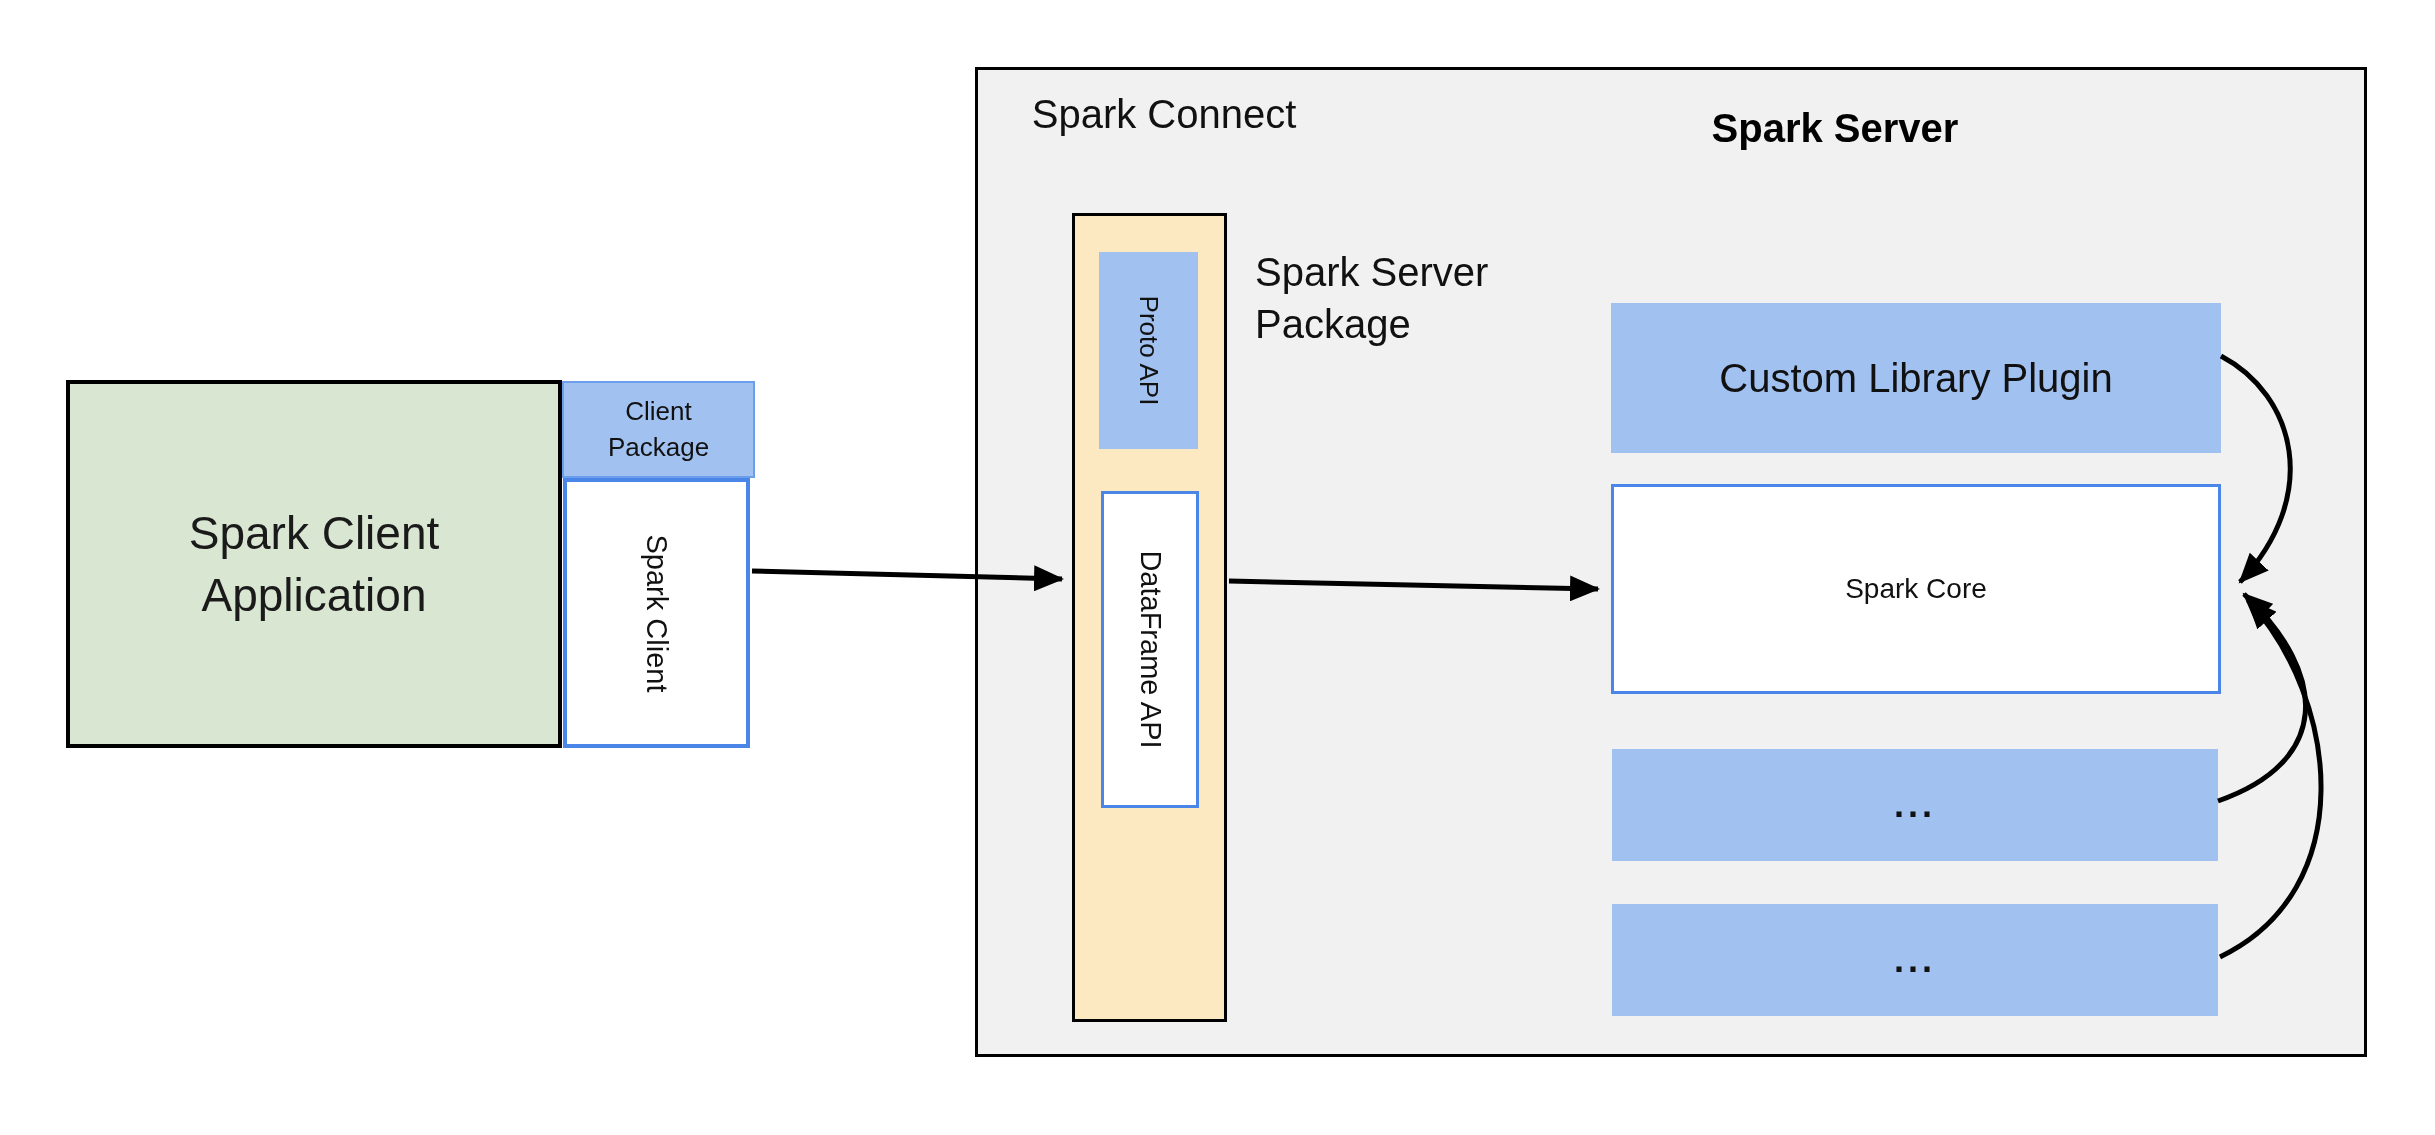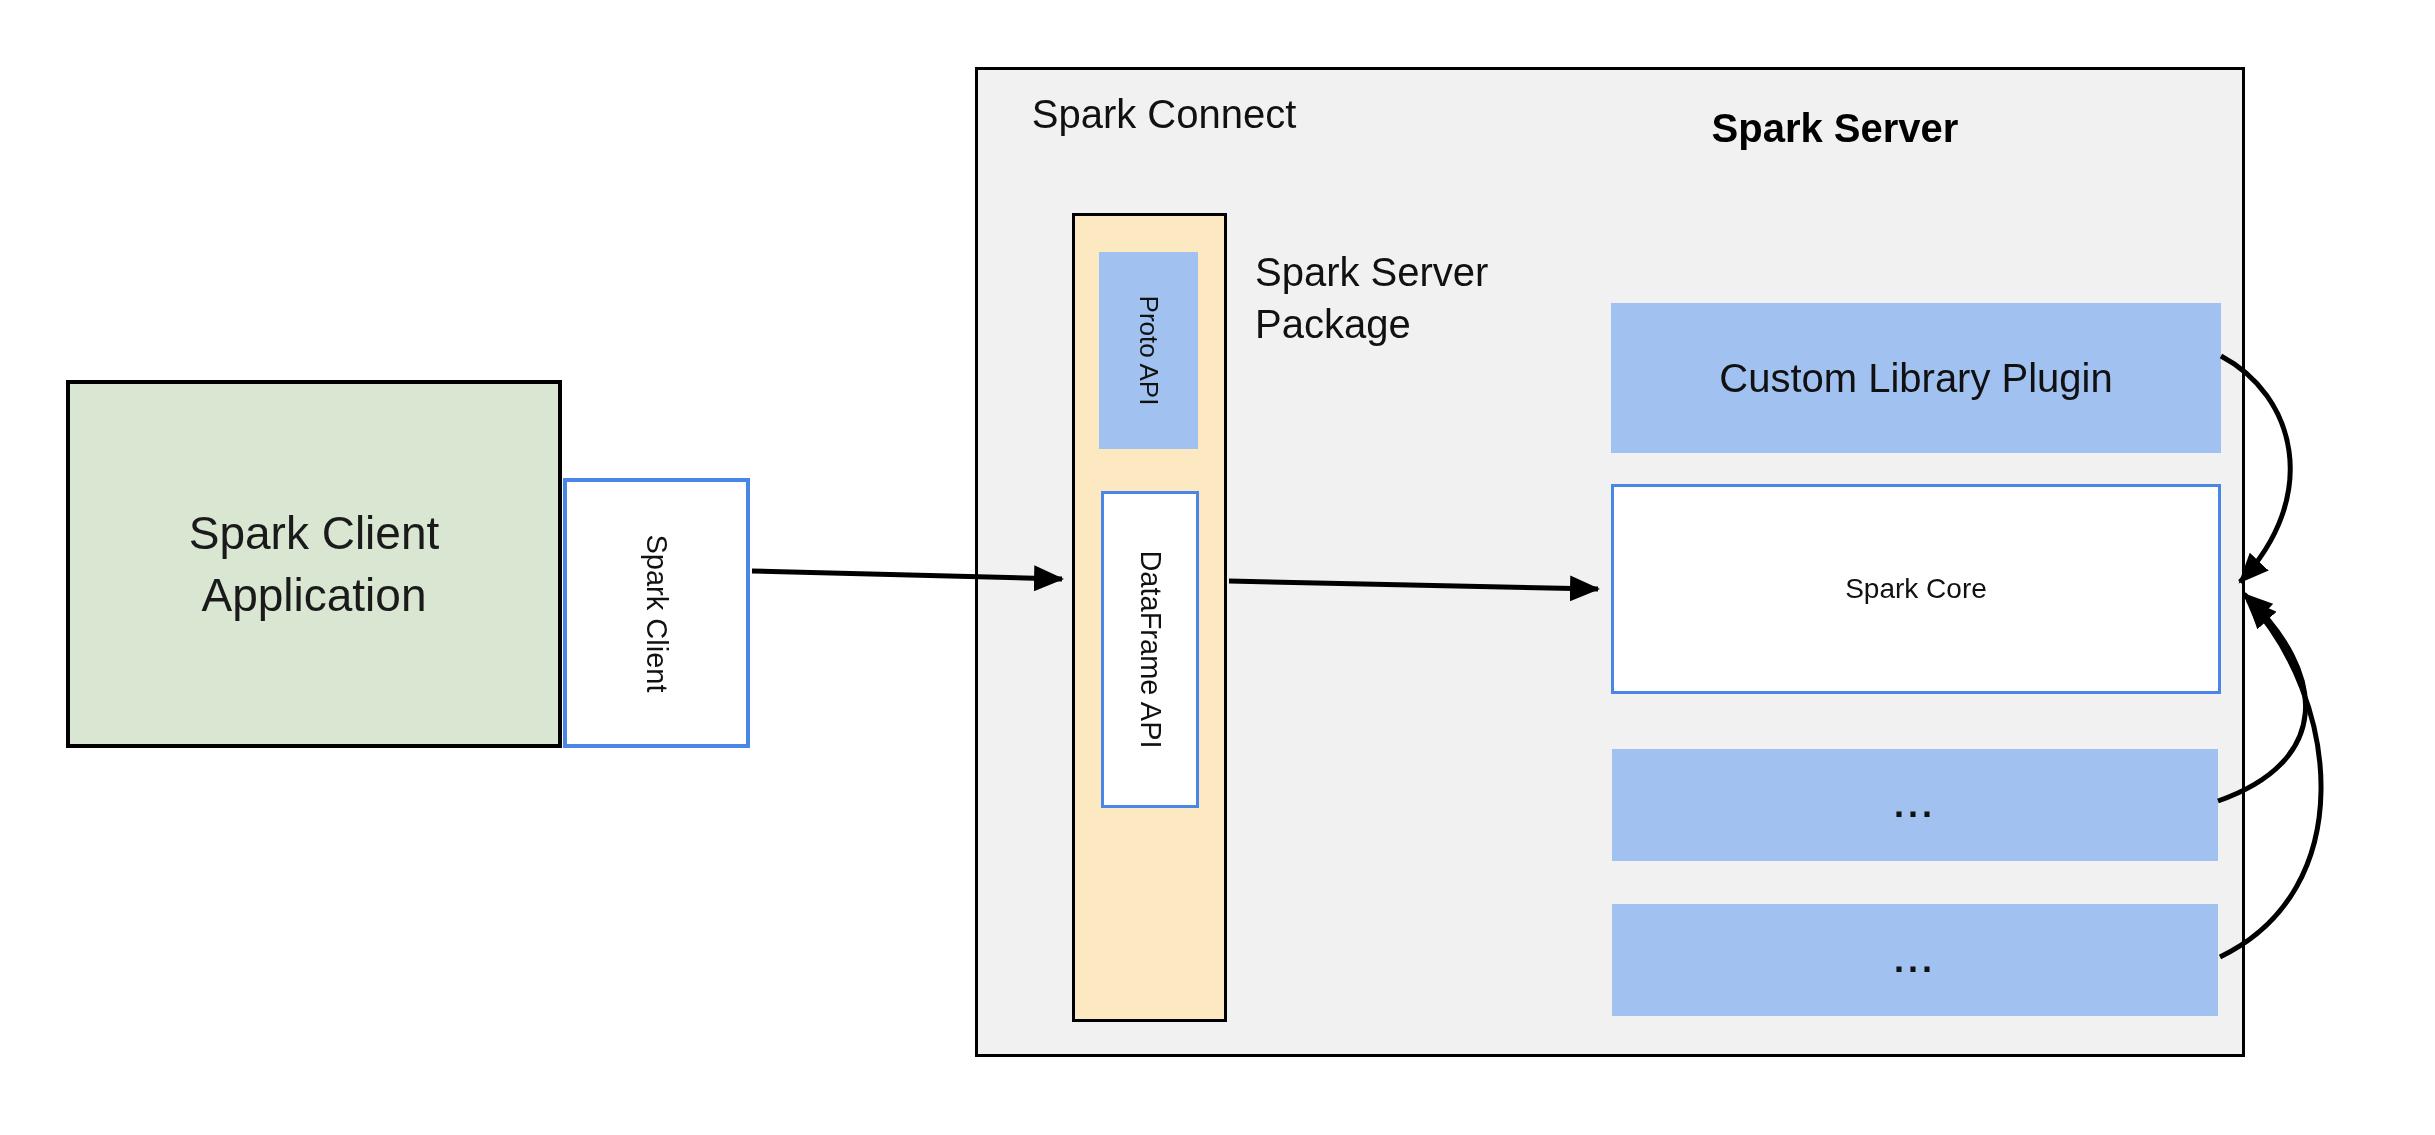--- a/index.html
+++ b/index.html
@@ -46,21 +46,21 @@
   }
 
   .vertical-label {
     transform: rotate(90deg);
     white-space: nowrap;
     color: #111;
   }
 
   
   .connect-container {
-    left: 975px; top: 67px; width: 1270px; height: 990px;
+    left: 975px; top: 67px; width: 1392px; height: 990px;
     background: var(--gray_fill);
     border: 3px solid var(--line);
   }
   .connect-heading {
     left: 0; top: 18px; width: 372px;
     font-size: 40px; line-height: 1.3; text-align: center; color: #111;
   }
   .server-title {
     left: 657px; top: 36px; width: 400px;
     font-size: 40px; font-weight: bold; text-align: center; color: #000;
@@ -129,20 +129,26 @@
 
 <div class="canvas">
 
   <div class="abs green-box">
     <div class="label">
       <div>Spark Client</div>
       <div>Application</div>
     </div>
   </div>
 
+  <div class="abs package-box">
+    <div class="label">
+      <div>Client</div>
+      <div>Package</div>
+    </div>
+  </div>
 
   <div class="abs spark-client-box">
     <span class="vertical-label">Spark Client</span>
   </div>
 
   <div class="abs connect-container">
 
     <div class="abs connect-heading">
       <div>Spark Connect</div>
     </div>

